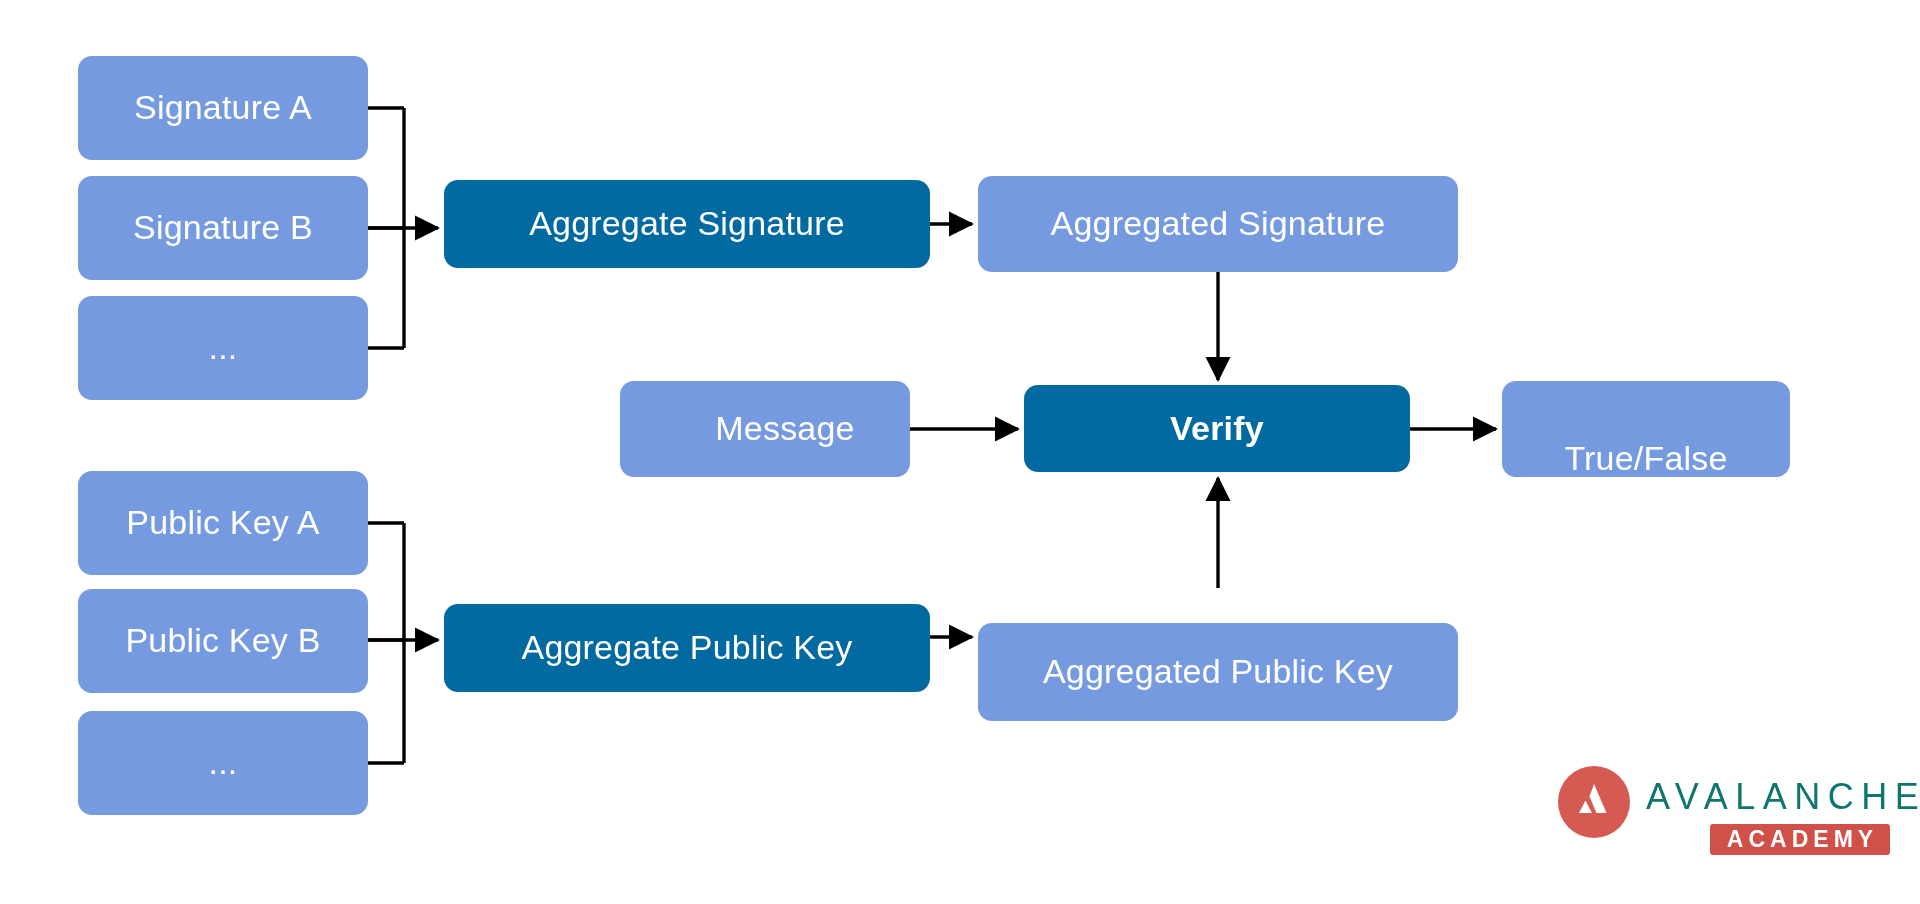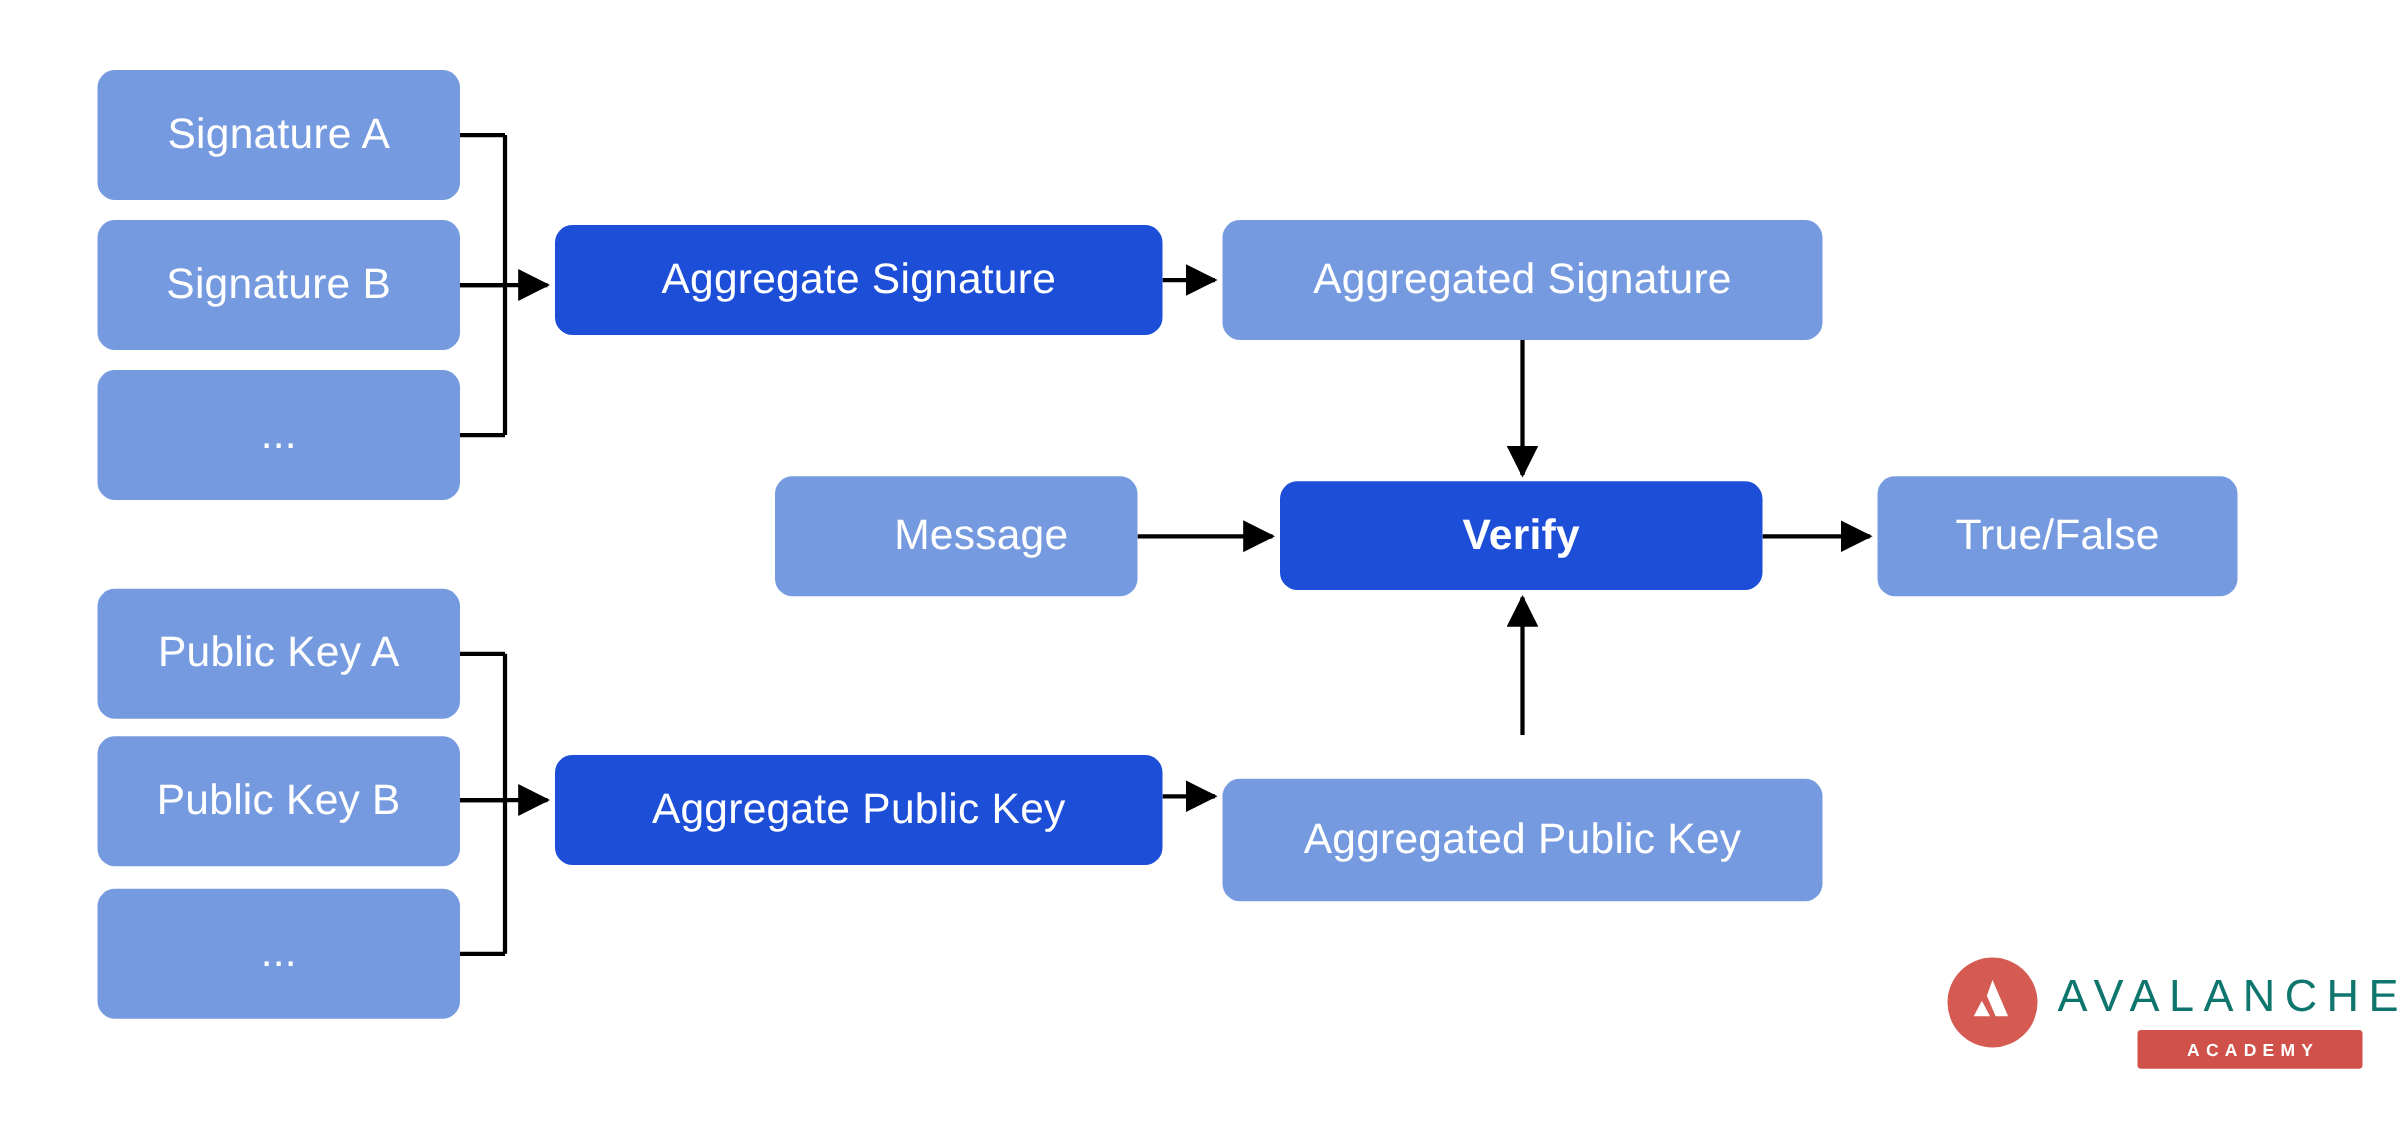--- a/index.html
+++ b/index.html
@@ -23,21 +23,21 @@
     justify-content: center;
     border-radius: 14px;
     color: #ffffff;
     font-size: 34px;
     line-height: 1.1;
     letter-spacing: 0.2px;
     white-space: nowrap;
     box-sizing: border-box;
   }
   .node.blue { background: #769ae0; }
-  .node.red  { background: #1d4ed8; }
+  .node.red  { background: #0369a1; }
   .node.bold { font-weight: bold; }
   #edges {
     position: absolute;
     left: 0;
     top: 0;
     width: 1920px;
     height: 904px;
     pointer-events: none;
   }
   
@@ -70,21 +70,21 @@
   }
   #logo-academy {
     position: absolute;
     left: 152px;
     top: 62px;
     width: 180px;
     height: 31px;
     background: #cf5149;
     border-radius: 3px;
     color: #ffffff;
-    font-size: 14px;
+    font-size: 23px;
     letter-spacing: 5px;
     font-weight: bold;
     display: flex;
     align-items: center;
     justify-content: center;
     box-sizing: border-box;
     padding-left: 5px;
   }
 </style>
 </head>
@@ -169,21 +169,21 @@
   </div>
 
   <div class="node blue" style="left:620px; top:381px; width:290px; height:96px;padding-left:40px;">
     <span>Message</span>
   </div>
 
   <div class="node red bold" style="left:1024px; top:385px; width:386px; height:87px;">
     <span>Verify</span>
   </div>
 
-  <div class="node blue" style="left:1502px; top:381px; width:288px; height:96px;">
+  <div class="node blue" style="left:1502px; top:381px; width:288px; height:96px;align-items:flex-end;">
     <span>True/False</span>
   </div>
 
   <div id="logo">
     <div id="logo-mark">
       <svg width="72" height="72" viewBox="0 0 72 72" aria-hidden="true">
         <path d="M36 18 L48.5 47 L38.5 47 L31.5 30.5 Z" fill="#ffffff"></path>
         <path d="M27.5 34.5 L34 47 L21 47 Z" fill="#ffffff"></path>
       </svg>
     </div>

